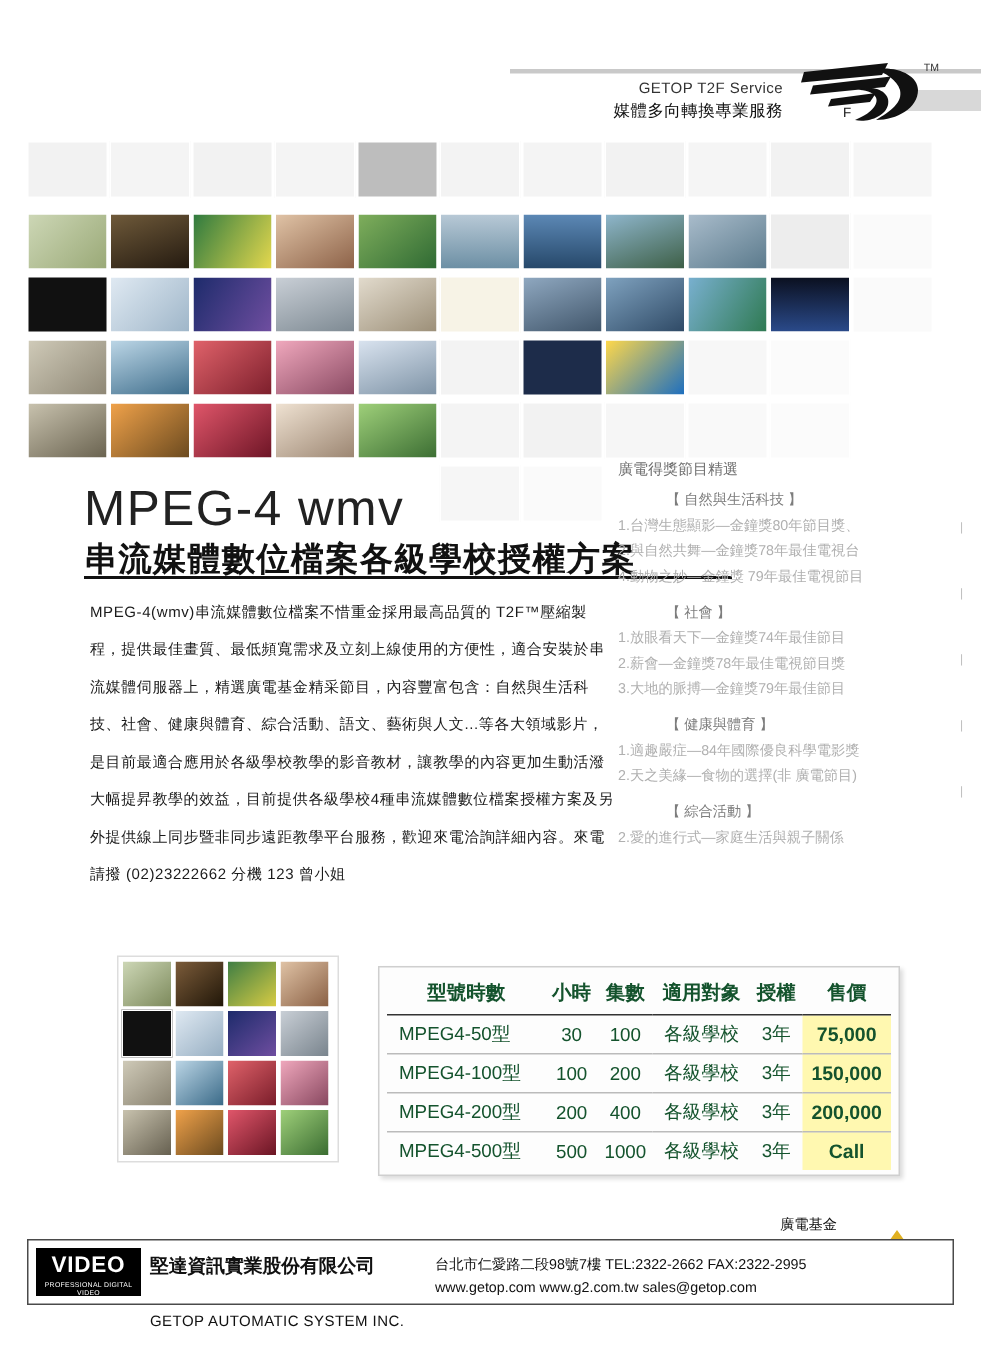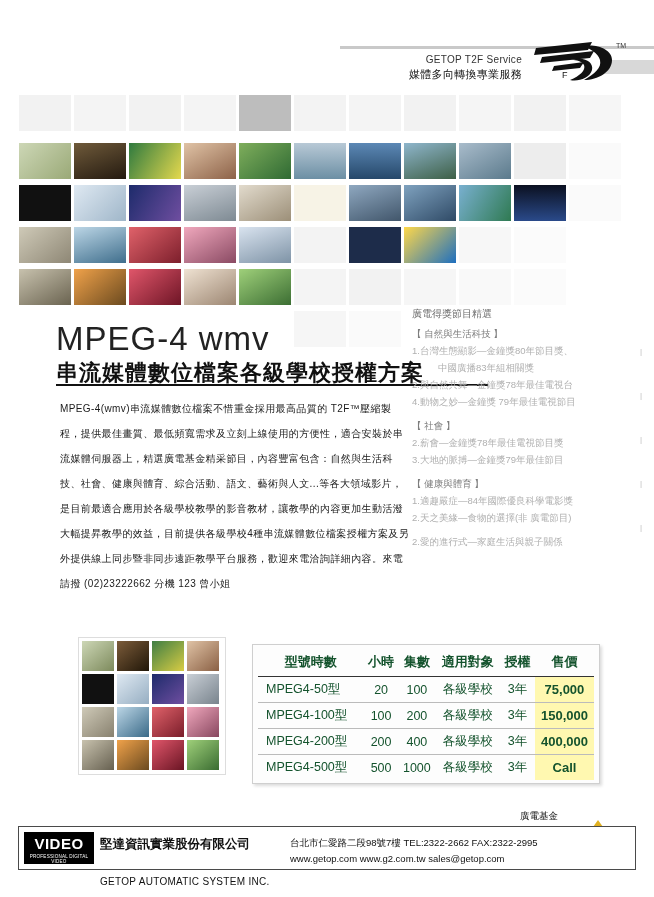--- a/index.html
+++ b/index.html
@@ -113,21 +113,21 @@
     font-size: 9.5px;
     color: #9a9a9a;
     line-height: 17px;
   }
   .awards .title {
     color: #6f6f6f;
     font-size: 10px;
     margin-bottom: 3px;
   }
   .awards .grp { margin-bottom: 7px; }
-  .awards .grp-h { color: #7d7d7d; }
+  .awards .grp-h { color: #7d7d7d; margin-left: 32px; }
   .awards .it { color: #b0b0b0; }
   .awards .indent { padding-left: 26px; }
   .edge-ticks {
     position: absolute;
     left: 640px; top: 330px;
     width: 14px;
     font-size: 8px;
     color: #bdbdbd;
     line-height: 44px;
   }
@@ -340,38 +340,39 @@
 <div class="subhead-rule"></div>
 
 <div class="body-copy">MPEG-4(wmv)串流媒體數位檔案不惜重金採用最高品質的 T2F™壓縮製程，提供最佳畫質、最低頻寬需求及立刻上線使用的方便性，適合安裝於串流媒體伺服器上，精選廣電基金精采節目，內容豐富包含：自然與生活科技、社會、健康與體育、綜合活動、語文、藝術與人文...等各大領域影片，是目前最適合應用於各級學校教學的影音教材，讓教學的內容更加生動活潑大幅提昇教學的效益，目前提供各級學校4種串流媒體數位檔案授權方案及另外提供線上同步暨非同步遠距教學平台服務，歡迎來電洽詢詳細內容。來電請撥  (02)23222662 分機 123 曾小姐</div>
 
 <div class="awards">
   <div class="title">廣電得獎節目精選</div>
 
   <div class="grp">
     <div class="grp-h">【 自然與生活科技 】</div>
     <div class="it">1.台灣生態顯影—金鐘獎80年節目獎、</div>
-    <div class="it indent">中國廣播83年組相關獎</div>
     <div class="it">2.與自然共舞—金鐘獎78年最佳電視台</div>
     <div class="it">4.動物之妙—金鐘獎 79年最佳電視節目</div>
   </div>
 
   <div class="grp">
     <div class="grp-h">【 社會 】</div>
+    <div class="it">1.放眼看天下—金鐘獎74年最佳節目</div>
     <div class="it">2.薪會—金鐘獎78年最佳電視節目獎</div>
     <div class="it">3.大地的脈搏—金鐘獎79年最佳節目</div>
   </div>
 
   <div class="grp">
     <div class="grp-h">【 健康與體育 】</div>
     <div class="it">1.適趣嚴症—84年國際優良科學電影獎</div>
     <div class="it">2.天之美緣—食物的選擇(非 廣電節目)</div>
   </div>
 
   <div class="grp">
+    <div class="grp-h">【 綜合活動 】</div>
     <div class="it">2.愛的進行式—家庭生活與親子關係</div>
   </div>
 </div>
 <div class="edge-ticks">
   <div>|</div>
   <div>|</div>
   <div>|</div>
   <div>|</div>
   <div>|</div>
 </div>
@@ -406,41 +407,41 @@
       <th>小時</th>
       <th>集數</th>
       <th>適用對象</th>
       <th>授權</th>
       <th>售價</th>
     </tr>
   </thead>
   <tbody>
     <tr>
       <td class="model">MPEG4-50型</td>
-      <td>20</td>
+      <td>30</td>
       <td>100</td>
       <td>各級學校</td>
       <td>3年</td>
       <td class="price">75,000</td>
     </tr>
     <tr>
       <td class="model">MPEG4-100型</td>
       <td>100</td>
       <td>200</td>
       <td>各級學校</td>
       <td>3年</td>
       <td class="price">150,000</td>
     </tr>
     <tr>
       <td class="model">MPEG4-200型</td>
       <td>200</td>
       <td>400</td>
       <td>各級學校</td>
       <td>3年</td>
-      <td class="price">400,000</td>
+      <td class="price">200,000</td>
     </tr>
     <tr>
       <td class="model">MPEG4-500型</td>
       <td>500</td>
       <td>1000</td>
       <td>各級學校</td>
       <td>3年</td>
       <td class="price">Call</td>
     </tr>
   </tbody>

